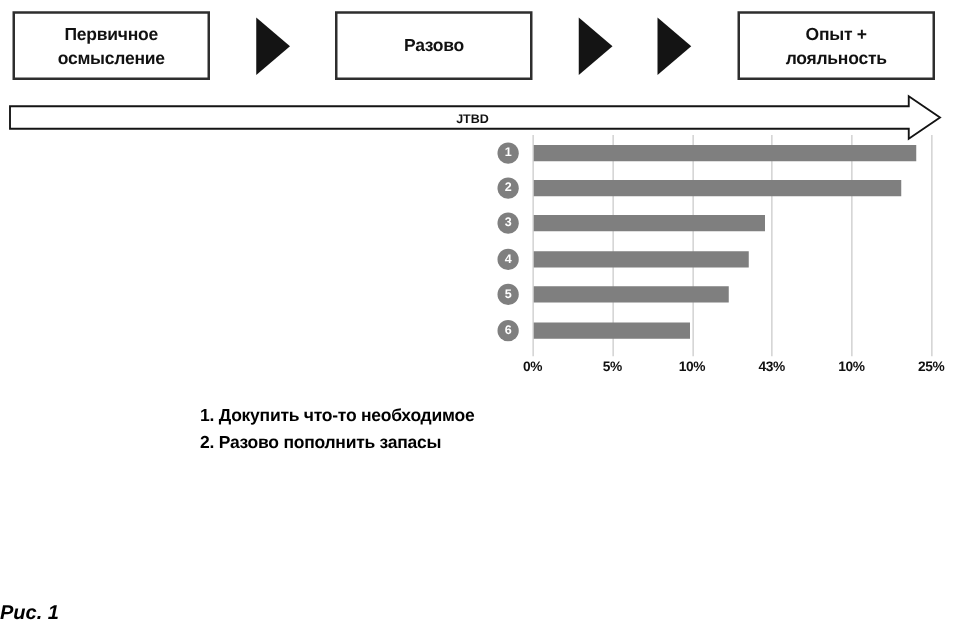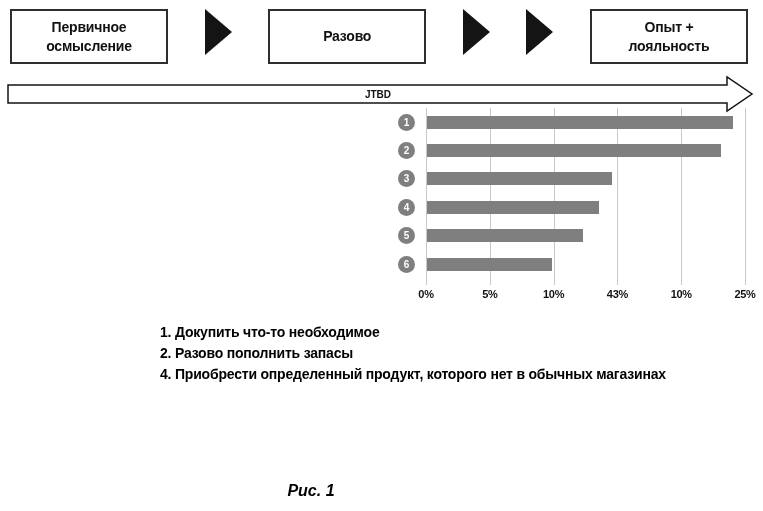--- a/index.html
+++ b/index.html
@@ -3,21 +3,21 @@
 <meta charset="utf-8">
 <style>
   html,body { margin:0; padding:0; background:#ffffff; }
   .page {
     position:relative; width:763px; height:511px; background:#ffffff;
     font-family:"Liberation Sans", sans-serif; color:#111; overflow:hidden;
   }
   
   .funnel {
     position:absolute; left:10px; top:9px; width:738px; height:55px;
-    display:flex; justify-content:space-between; 
+    display:flex; justify-content:space-between; align-items:center;
   }
   .stage-box {
     width:158px; height:55px; box-sizing:border-box;
     border:2px solid #2e2e2e; background:#fff;
     display:flex; align-items:center; justify-content:center; text-align:center;
   }
   .stage-label {
     font-size:14px; font-weight:700; line-height:1.35;
     letter-spacing:-0.2px; white-space:pre-line;
   }
@@ -42,21 +42,21 @@
     position:absolute; top:180px; width:44px; margin-left:-22px; text-align:center;
     font-size:11px; font-weight:700; letter-spacing:-0.3px; color:#111;
   }
   
   .legend {
     position:absolute; left:160px; top:322px;
     font-size:14px; font-weight:700; line-height:21px; letter-spacing:-0.2px; color:#000000;
   }
   
   .caption {
-    position:absolute; left:0; top:482px; width:622px; text-align:center;
+    position:absolute; left:0; top:482px; width:622px; 
     font-size:16px; font-weight:700; font-style:italic; color:#000;
   }
 </style>
 </head>
 <body>
 
 <div class="page">
 
   <div class="funnel" id="funnel">
   <div class="stage-box">
@@ -109,18 +109,17 @@
       <div class="row-marker" style="left: 398px; top: 90.85px; background: rgb(127, 127, 127);">4</div>
       <div class="bar" style="left: 427px; top: 121.3px; width: 155.7px; background: rgb(127, 127, 127);"></div>
       <div class="row-marker" style="left: 398px; top: 119.3px; background: rgb(127, 127, 127);">5</div>
       <div class="bar" style="left: 427px; top: 149.75px; width: 125px; background: rgb(127, 127, 127);"></div>
       <div class="row-marker" style="left: 398px; top: 147.75px; background: rgb(127, 127, 127);">6</div>
     </div>
 
   <div class="legend" id="legend">
       <div class="legend-item">1. Докупить что-то необходимое</div>
       <div class="legend-item">2. Разово пополнить запасы</div>
-      <div class="legend-item">4. Приобрести определенный продукт, которого нет в обычных магазинах</div>
     </div>
 
   <div class="caption">Рис. 1</div>
 
 </div>
 
 </body></html>

